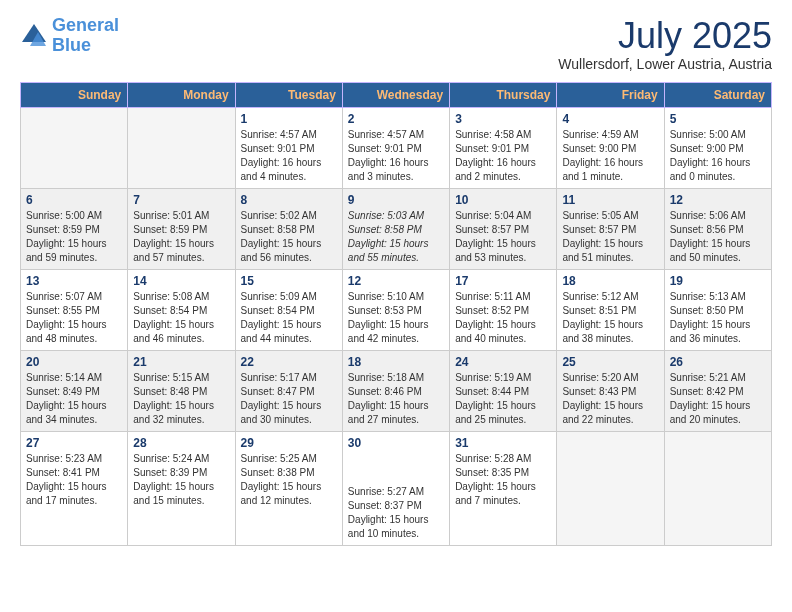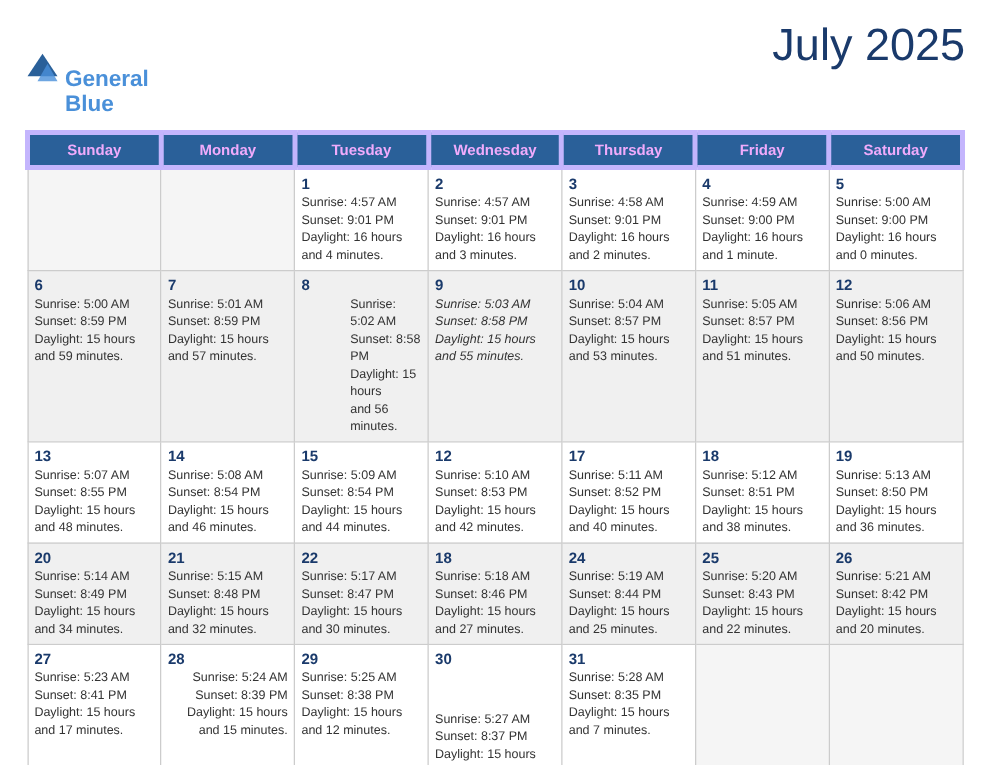--- a/index.html
+++ b/index.html
@@ -22,21 +22,20 @@
     }
     .logo {
       display: flex;
       align-items: center;
     }
     .logo-text {
       font-size: 18px;
       font-weight: bold;
       color: #1a3a6b;
       line-height: 1.1;
-      margin-top: 38px;
     }
     .logo-text span {
       color: #4a90d9;
     }
     .logo-icon {
       width: 28px;
       height: 28px;
       margin-right: 4px;
     }
     .title-block {
@@ -52,26 +51,26 @@
       font-size: 14px;
       color: #333;
     }
     .calendar {
       width: 100%;
       border-collapse: collapse;
       border: 1px solid #ccc;
     }
     .calendar th {
       background: #2a6099;
-      color: #f0abfc;
+      color: #fdba74;
       font-size: 12px;
       font-weight: bold;
       padding: 5px 6px;
-      text-align: center;
-      border: 4px solid #c4b5fd;
+      text-align: right;
+      border: 1px solid #c4b5fd;
     }
     .calendar td {
       vertical-align: top;
       border: 1px solid #ccc;
       padding: 4px 5px;
       width: 107px;
       min-height: 80px;
       background: #fff;
       font-size: 10.5px;
       color: #333;
@@ -104,20 +103,21 @@
         <polygon points="14,2 26,20 2,20" fill="#2a6099"></polygon>
         <polygon points="18,10 26,24 10,24" fill="#4a90d9" opacity="0.8"></polygon>
       </svg>
       <div class="logo-text">
         <div><span>General</span></div>
         <div style="color:#4a90d9">Blue</div>
       </div>
     </div>
     <div class="title-block">
       <div class="month-title">July 2025</div>
+      <div class="location">Wullersdorf, Lower Austria, Austria</div>
     </div>
   </div>
 
   <table class="calendar">
     <thead>
       <tr>
         <th>Sunday</th>
         <th>Monday</th>
         <th>Tuesday</th>
         <th>Wednesday</th>
@@ -176,21 +176,21 @@
           </td>
           <td>
             <div class="day-num">7</div>
             <div class="day-info" style="white-space: pre-wrap;">Sunrise: 5:01 AM
 Sunset: 8:59 PM
 Daylight: 15 hours
 and 57 minutes.</div>
           </td>
           <td>
             <div class="day-num">8</div>
-            <div class="day-info" style="white-space: pre-wrap; margin-left: 39px;">Sunrise: 5:02 AM
+            <div class="day-info" style="white-space: pre-wrap;">Sunrise: 5:02 AM
 Sunset: 8:58 PM
 Daylight: 15 hours
 and 56 minutes.</div>
           </td>
           <td>
             <div class="day-num">9</div>
             <div class="day-info" style="white-space: pre-wrap; font-style: italic;">Sunrise: 5:03 AM
 Sunset: 8:58 PM
 Daylight: 15 hours
 and 55 minutes.</div>
@@ -322,21 +322,21 @@
         <tr>
           <td>
             <div class="day-num">27</div>
             <div class="day-info" style="white-space: pre-wrap;">Sunrise: 5:23 AM
 Sunset: 8:41 PM
 Daylight: 15 hours
 and 17 minutes.</div>
           </td>
           <td>
             <div class="day-num">28</div>
-            <div class="day-info" style="white-space: pre-wrap; text-align: right;">Sunrise: 5:24 AM
+            <div class="day-info" style="white-space: pre-wrap;">Sunrise: 5:24 AM
 Sunset: 8:39 PM
 Daylight: 15 hours
 and 15 minutes.</div>
           </td>
           <td>
             <div class="day-num">29</div>
             <div class="day-info" style="white-space: pre-wrap;">Sunrise: 5:25 AM
 Sunset: 8:38 PM
 Daylight: 15 hours
 and 12 minutes.</div>

